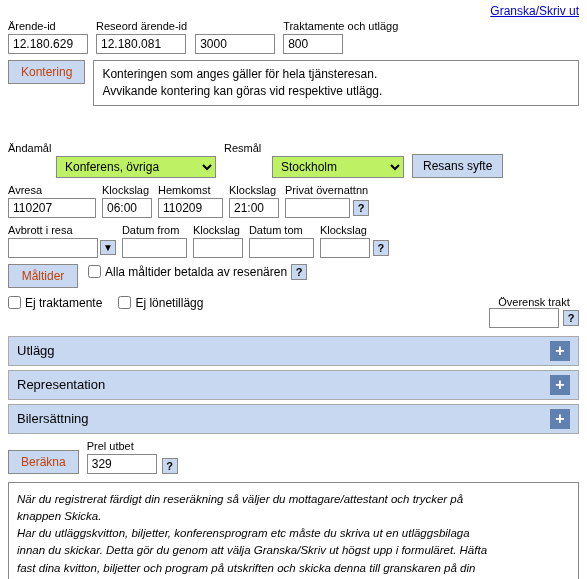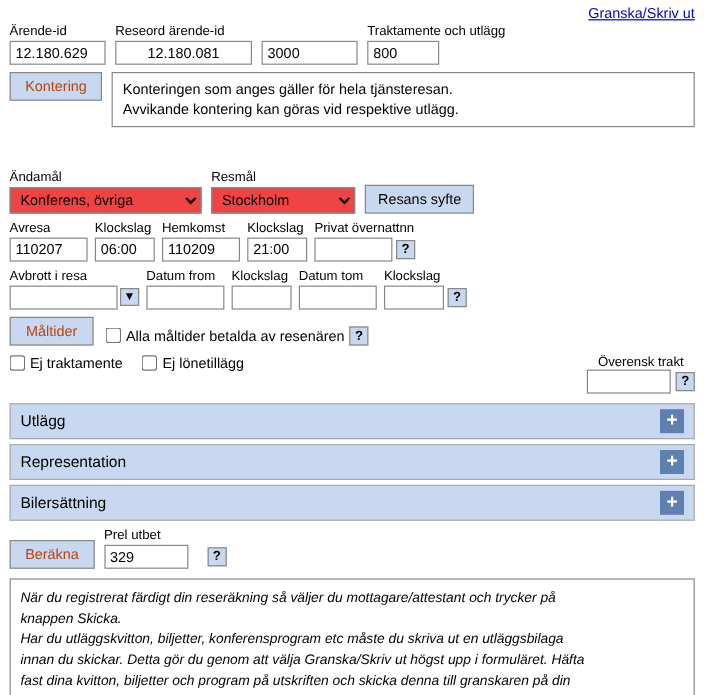--- a/index.html
+++ b/index.html
@@ -74,21 +74,22 @@
       color: #000;
     }
     .select-wrapper {
       display: flex;
       flex-direction: column;
     }
     select {
       border: 1px solid #888;
       padding: 2px 4px;
       font-size: 12px;
-      background: #ef4444;
+      background: #bef264;
+      margin-left: 48px;
     }
     .resans-syfte-btn {
       background: #c8d8f0;
       border: 1px solid #888;
       padding: 4px 10px;
       font-size: 12px;
       cursor: pointer;
       align-self: flex-end;
       margin-top: 40px;
     }
@@ -161,21 +162,21 @@
     .avbrott-row {
       display: flex;
       flex-direction: row;
       gap: 6px;
       margin-bottom: 6px;
       align-items: flex-end;
     }
     .maltider-row {
       display: flex;
       flex-direction: row;
-      align-items: flex-end;
+      align-items: flex-start;
       gap: 10px;
       margin-bottom: 8px;
     }
     .overensk-inner {
       display: flex;
       flex-direction: row;
       align-items: center;
       gap: 4px;
     }
     .overensk-label {
@@ -191,21 +192,21 @@
 
 <div class="main-container">
 
   <div class="row-fields">
     <div class="field-group">
       <label class="section-label">Ärende-id</label>
       <input type="text" style="width: 80px;" class="input-light" value="12.180.629">
     </div>
     <div class="field-group">
       <label class="section-label">Reseord ärende-id</label>
-      <input type="text" style="width: 114px; text-align: center;" class="input-light" value="12.180.081">
+      <input type="text" style="width: 90px;" class="input-light" value="12.180.081">
     </div>
     <div class="field-group">
       <input type="text" style="width: 80px;" value="3000">
     </div>
     <div class="field-group">
       <label class="section-label">Traktamente och utlägg</label>
       <input type="text" style="width: 60px;" value="800">
     </div>
   </div>
 
@@ -219,33 +220,33 @@
     <div class="select-wrapper">
       <label class="section-label">Ändamål</label>
       <select style="width:160px">
         <option>Konferens, övriga</option>
         <option>Konferens, internt</option>
         <option>Tjänsteresa</option>
       </select>
     </div>
     <div class="select-wrapper">
       <label class="section-label">Resmål</label>
-      <select style="width:120px">
+      <select style="width:132px">
         <option>Stockholm</option>
         <option>Göteborg</option>
         <option>Malmö</option>
       </select>
     </div>
     <button class="resans-syfte-btn">Resans syfte</button>
   </div>
 
   <div class="avresa-row">
     <div class="field-group">
       <label class="section-label">Avresa</label>
-      <input type="text" style="width: 65px;" value="110207">
+      <input type="text" style="width: 88px;" value="110207">
     </div>
     <div class="field-group">
       <label class="section-label">Klockslag</label>
       <input type="text" style="width: 50px;" value="06:00">
     </div>
     <div class="field-group">
       <label class="section-label">Hemkomst</label>
       <input type="text" style="width: 65px;" value="110209">
     </div>
     <div class="field-group">
@@ -329,21 +330,21 @@
 
   <div class="section-bar">
     <span>Bilersättning</span>
     <button class="plus-btn">+</button>
   </div>
 
   <div class="berakna-row">
     <button class="btn">Beräkna</button>
     <div class="field-group">
       <label class="section-label">Prel utbet</label>
-      <div style="display:flex;align-items:center;gap:16px;">
+      <div style="display:flex;align-items:flex-end;gap:5px;">
         <input type="text" style="width: 70px;" value="329">
         <span class="question-mark">?</span>
       </div>
     </div>
   </div>
 
   <div class="bottom-note" style="white-space:pre-line;font-style:italic;">När du registrerat färdigt din reseräkning så väljer du mottagare/attestant och trycker på
 knappen Skicka.
 Har du utläggskvitton, biljetter, konferensprogram etc måste du skriva ut en utläggsbilaga
 innan du skickar. Detta gör du genom att välja Granska/Skriv ut högst upp i formuläret. Häfta

